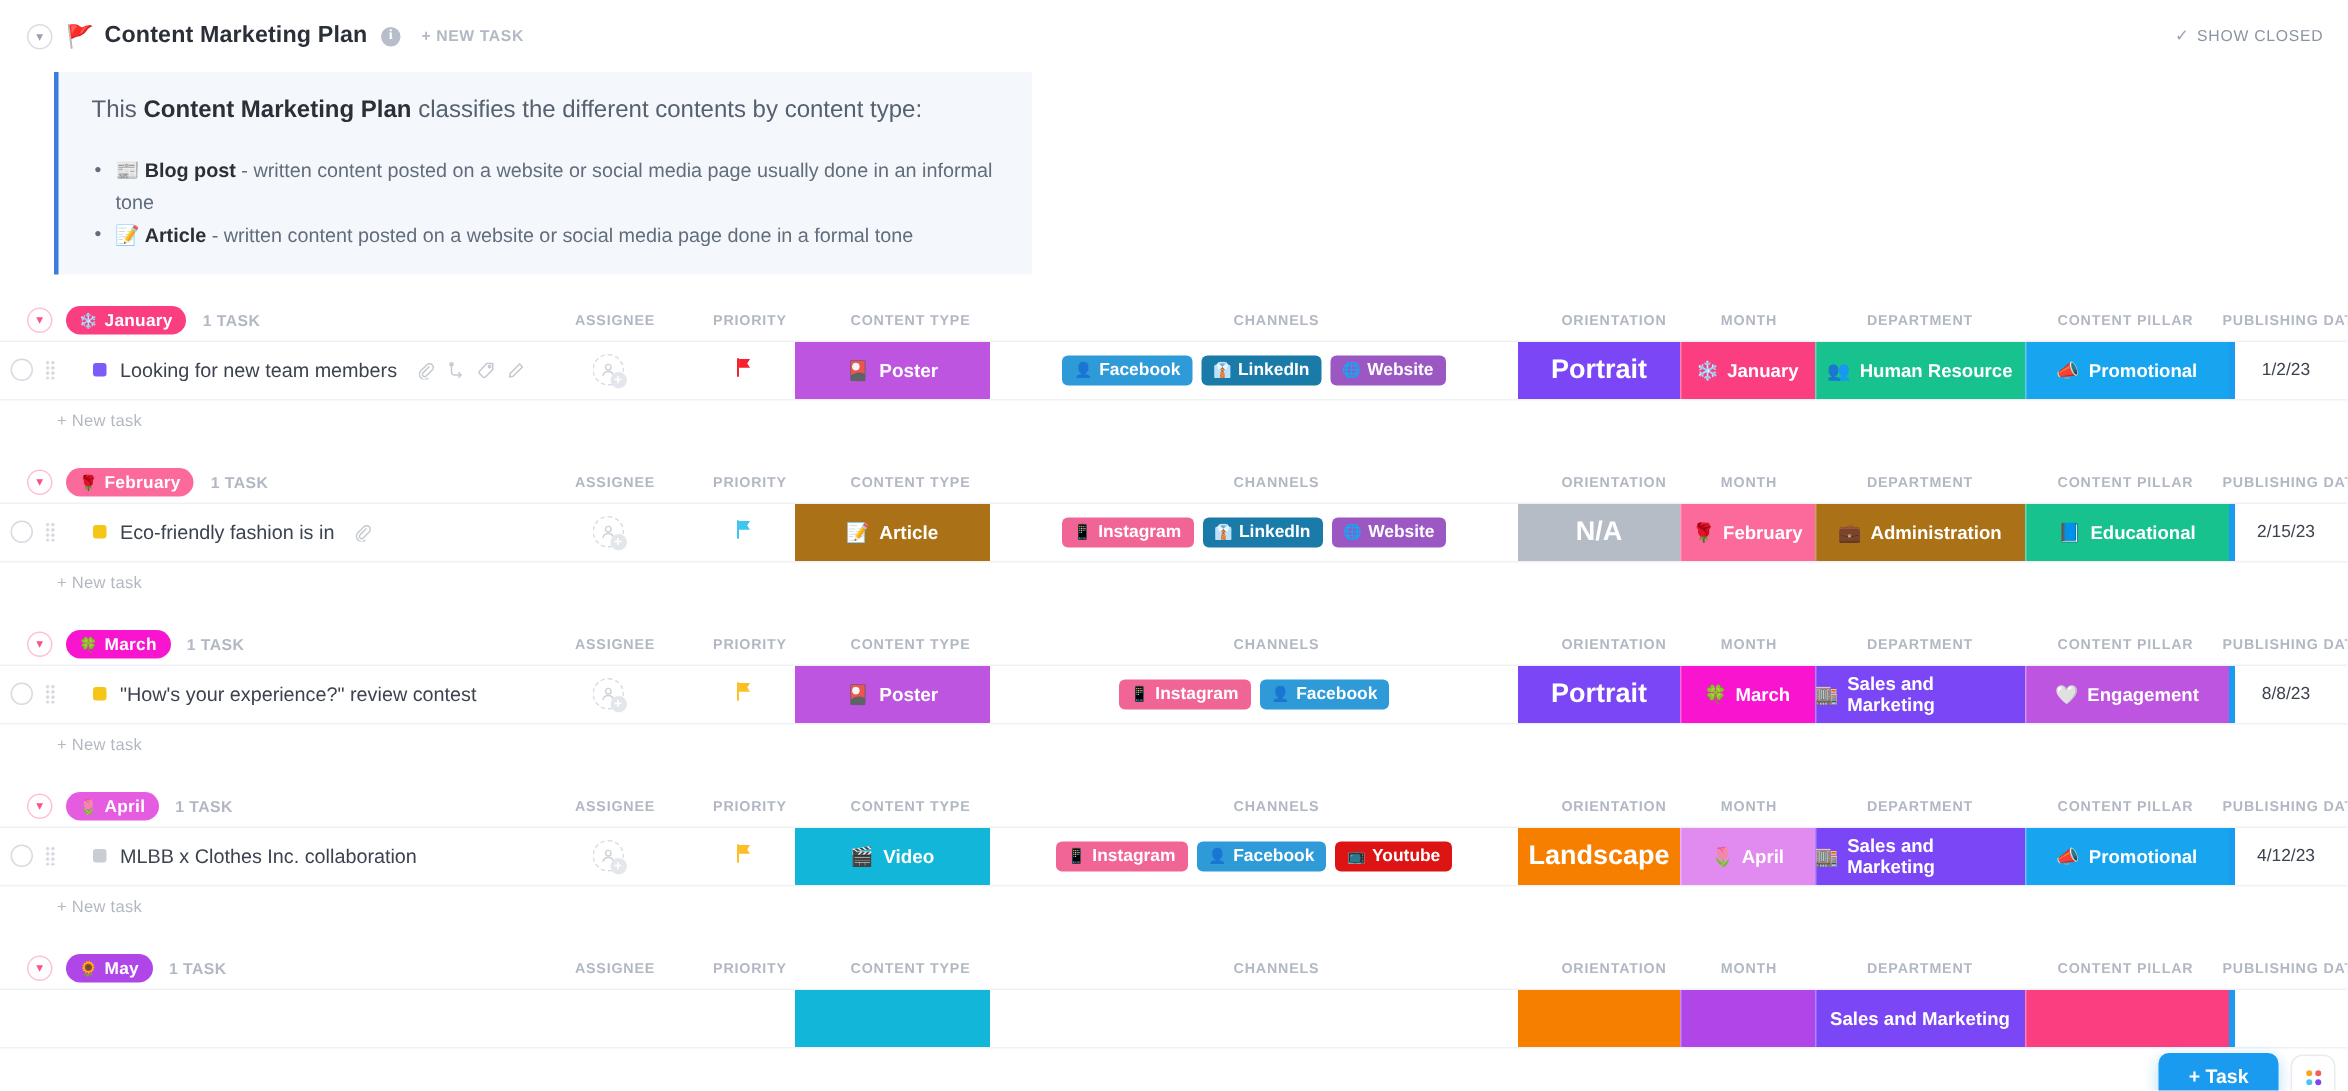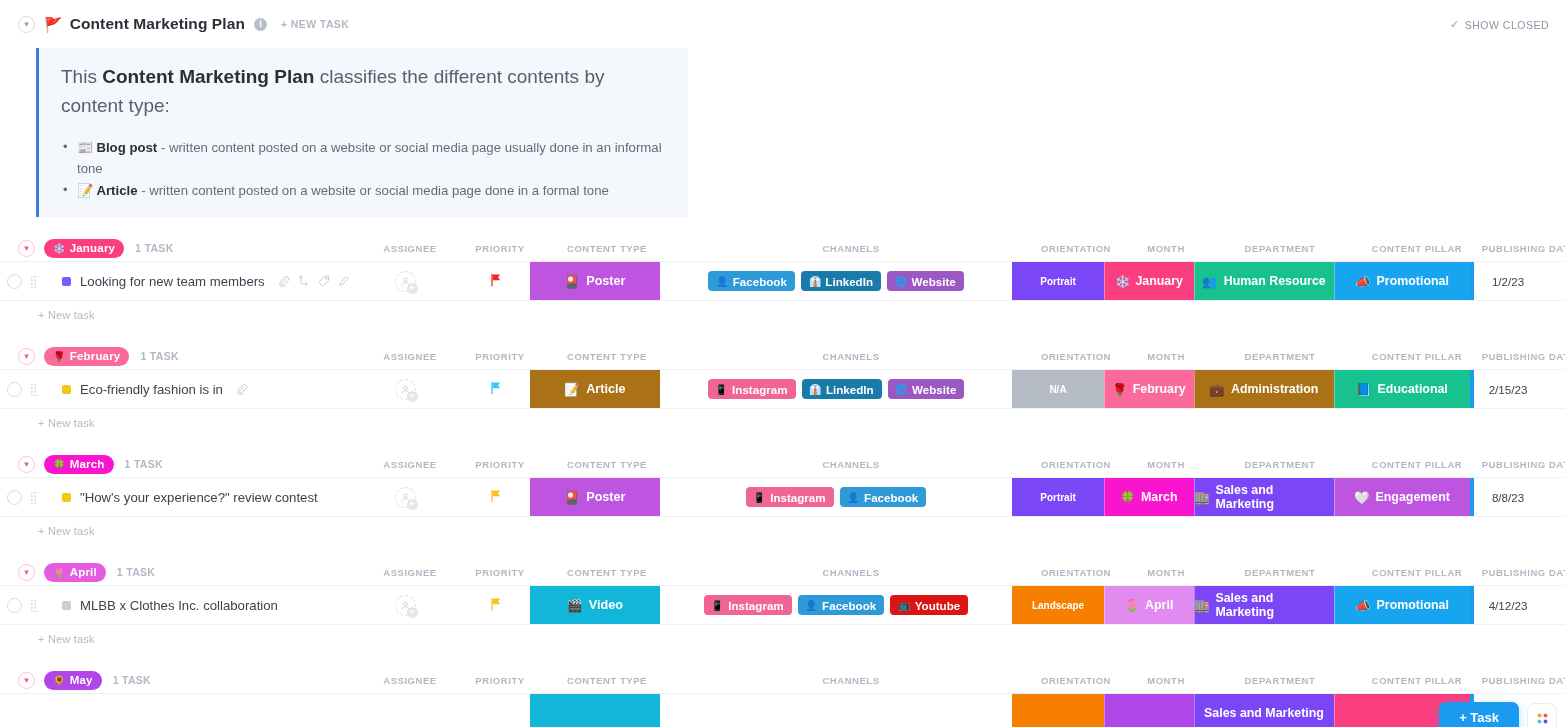--- a/index.html
+++ b/index.html
@@ -51,21 +51,21 @@
   .show-closed .tick { font-size: 11px; color: #9aa3b2; }
 
   
   .desc-wrap { padding: 0 0 0 36px; }
   .desc {
     width: 652px;
     background: #f4f8fd;
     border-left: 3px solid #3b7ddd;
     padding: 14px 18px 16px 22px;
   }
-  .desc p { margin: 0 0 6px 0; font-size: 19px; color: #4d5664; line-height: 1.55; }
+  .desc p { margin: 0 0 6px 0; font-size: 16px; color: #4d5664; line-height: 1.55; }
   .desc .lead { margin-bottom: 16px; color: #56606e; }
   .desc b { color: #2b2f38; font-weight: 700; }
   .desc ul { margin: 0; padding: 0; list-style: none; }
   .desc li {
     font-size: 13.2px; color: #6b7embed; line-height: 1.62;
     color: #626c7a;
     padding-left: 16px; position: relative;
   }
   .desc li:before {
     content: "\2022"; position: absolute; left: 2px; top: -1px;
@@ -151,21 +151,21 @@
   .c-type { width: 130px; height: 100%; color: #fff; font-size: 12.6px;
             font-weight: 600; gap: 6px; }
   .c-channels { flex: 0 0 352px; gap: 6px; }
   .chip {
     display: inline-flex; align-items: center; gap: 4px;
     height: 20px; padding: 0 8px; border-radius: 4px;
     color: #fff; font-size: 11.6px; font-weight: 600; white-space: nowrap;
   }
   .chip .em { font-size: 10px; }
 
-  .c-orient { width: 92px; height: 100%; color: #fff; font-size: 10px; font-weight: 600; }
+  .c-orient { width: 108px; height: 100%; color: #fff; font-size: 18px; font-weight: 600; }
   .c-month  { width: 90px; height: 100%; color: #fff; font-size: 12.4px; font-weight: 600; gap: 5px; }
   .c-dept   { width: 140px; height: 100%; color: #fff; font-size: 12.4px; font-weight: 600; gap: 6px; }
   .c-pillar { width: 136px; height: 100%; color: #fff; font-size: 12.4px; font-weight: 600; gap: 6px; }
   .c-date   { width: 76px; font-size: 11.6px; color: #3c434f; }
 
   .blue-rail {
     position: absolute; left: 0; top: 0; bottom: 0; width: 4px; background: #1a9bf0;
   }
   .type-divider { position: absolute; left: 0; top: 0; bottom: 0; width: 1px; background: rgba(255,255,255,.35); }
 

